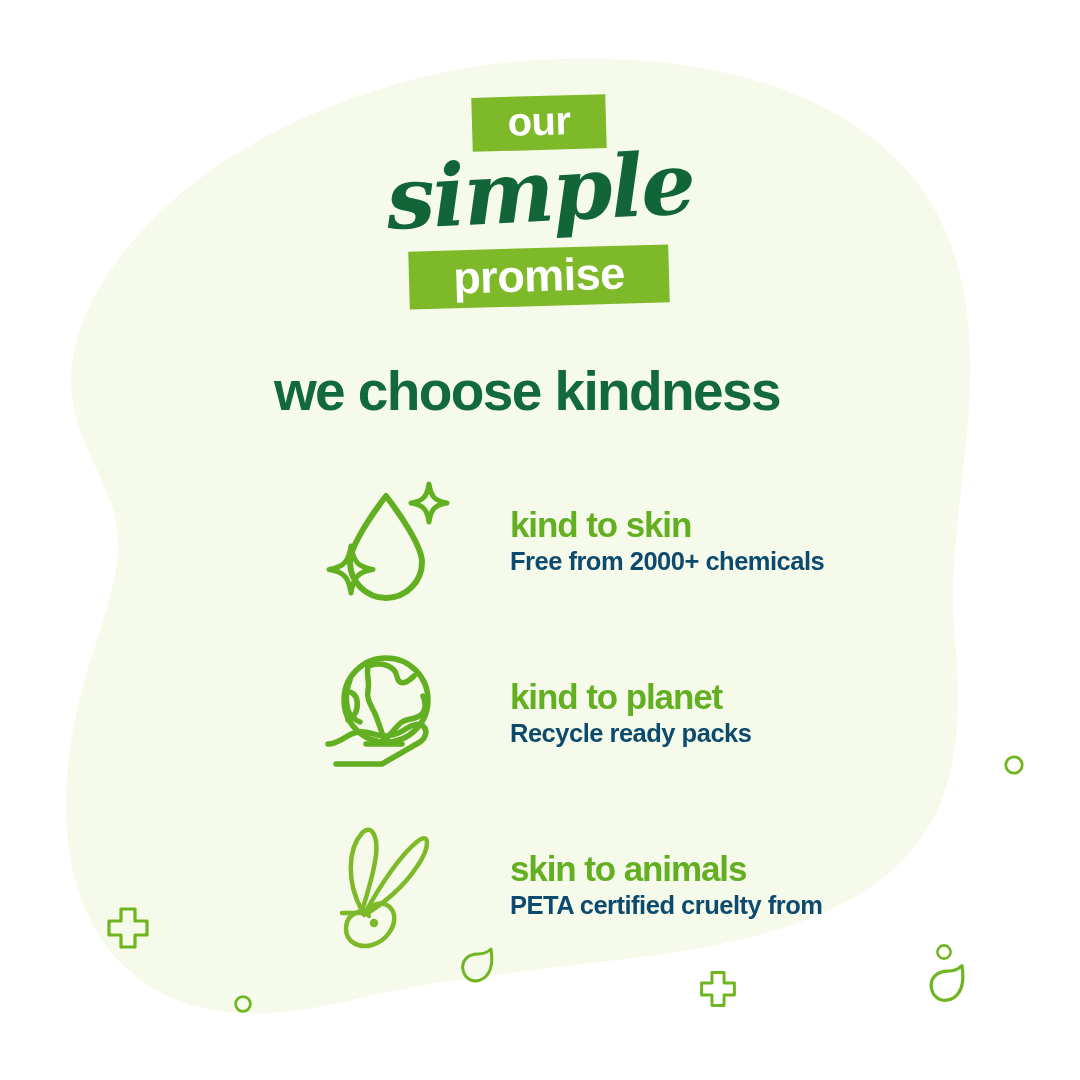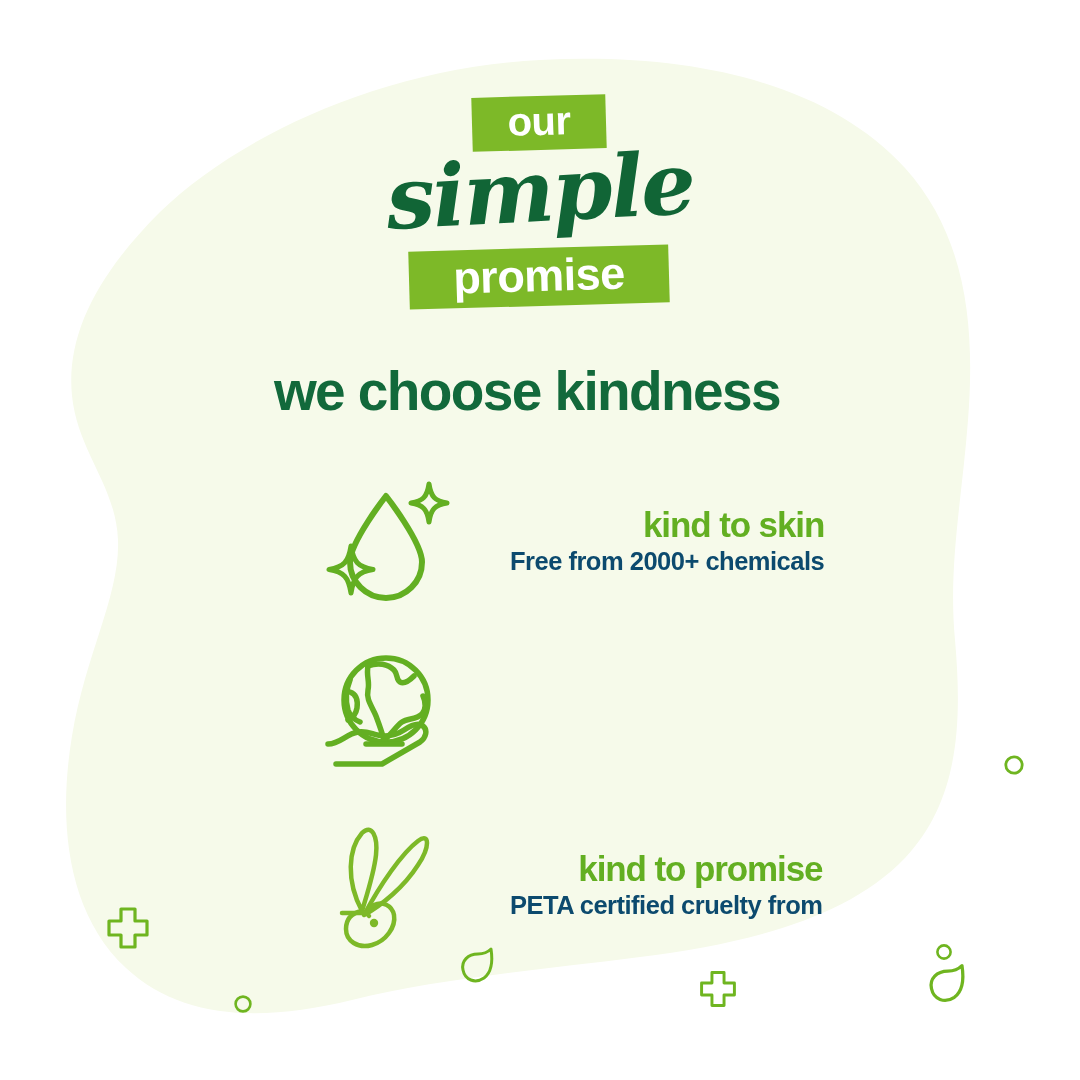--- a/index.html
+++ b/index.html
@@ -82,21 +82,20 @@
   }
   .feature .ficon{
     width:136px;height:126px;
     flex:0 0 136px;
     display:flex;align-items:center;justify-content:center;
   }
   .feature .ftext{
     padding-left:56px;
     display:flex;flex-direction:column;
     justify-content:center;
-    text-align:right;
   }
   .ftitle{
     color:#63AF22;
     font-size:35px;
     font-weight:700;
     letter-spacing:-1.1px;
     line-height:1.08;
   }
   .fsub{
     color:#0c4a6e;
@@ -178,41 +177,45 @@
             <path d="M62 88 C70 82 74 74 80 70 C86 66 94 68 100 62 C104 58 104 50 101 44"></path>
             <path d="M28 28 C24 38 23 48 26 58 C28 64 33 68 38 70"></path>
             <path d="M28 40 C34 42 36 48 35 56 C34 62 30 66 26 68"></path>
 
             <path d="M6 92 C18 92 24 82 36 80 C46 78 52 84 62 84 C70 84 76 82 82 78
                      C88 74 96 70 101 74 C106 78 104 86 98 90 L60 112 L14 112"></path>
             <path d="M44 92 L80 92"></path>
           </g>
         </svg>
       </div>
+      <div class="ftext">
+        <div class="ftitle">kind to planet</div>
+        <div class="fsub">Recycle ready packs</div>
+      </div>
     </div>
 
     <div class="feature">
       <div class="ficon">
         <svg width="128" height="132" viewBox="0 0 128 132" aria-hidden="true">
           <g fill="none" stroke="#7DB928" stroke-width="4.5" stroke-linecap="round" stroke-linejoin="round">
 
             <path d="M40 92 C24 62 26 30 40 14 C50 4 56 18 54 36 C52 54 46 72 40 92 Z"></path>
 
             <path d="M42 96 C58 66 80 34 96 22 C108 13 108 28 96 46 C82 68 60 86 42 96 Z"></path>
 
             <path d="M40 92 C30 94 24 100 24 110 C24 122 36 130 50 126 C64 122 74 108 72 96
                      C70 86 60 82 52 86 C46 89 44 94 47 97"></path>
 
             <path d="M20 94 L44 94"></path>
           </g>
           <circle cx="52" cy="104" r="4.2" fill="#7DB928"></circle>
         </svg>
       </div>
       <div class="ftext">
-        <div class="ftitle">kind to promise</div>
+        <div class="ftitle">skin to animals</div>
         <div class="fsub">PETA certified cruelty from</div>
       </div>
     </div>
 
   </div>
 
   <svg class="deco" style="left:106px;top:906px;" width="44" height="44" viewBox="0 0 44 44" aria-hidden="true">
     <path d="M15 3 H29 V15 H41 V29 H29 V41 H15 V29 H3 V15 H15 Z" fill="none" stroke="#6FB520" stroke-width="3.2" stroke-linejoin="round"></path>
   </svg>
 

